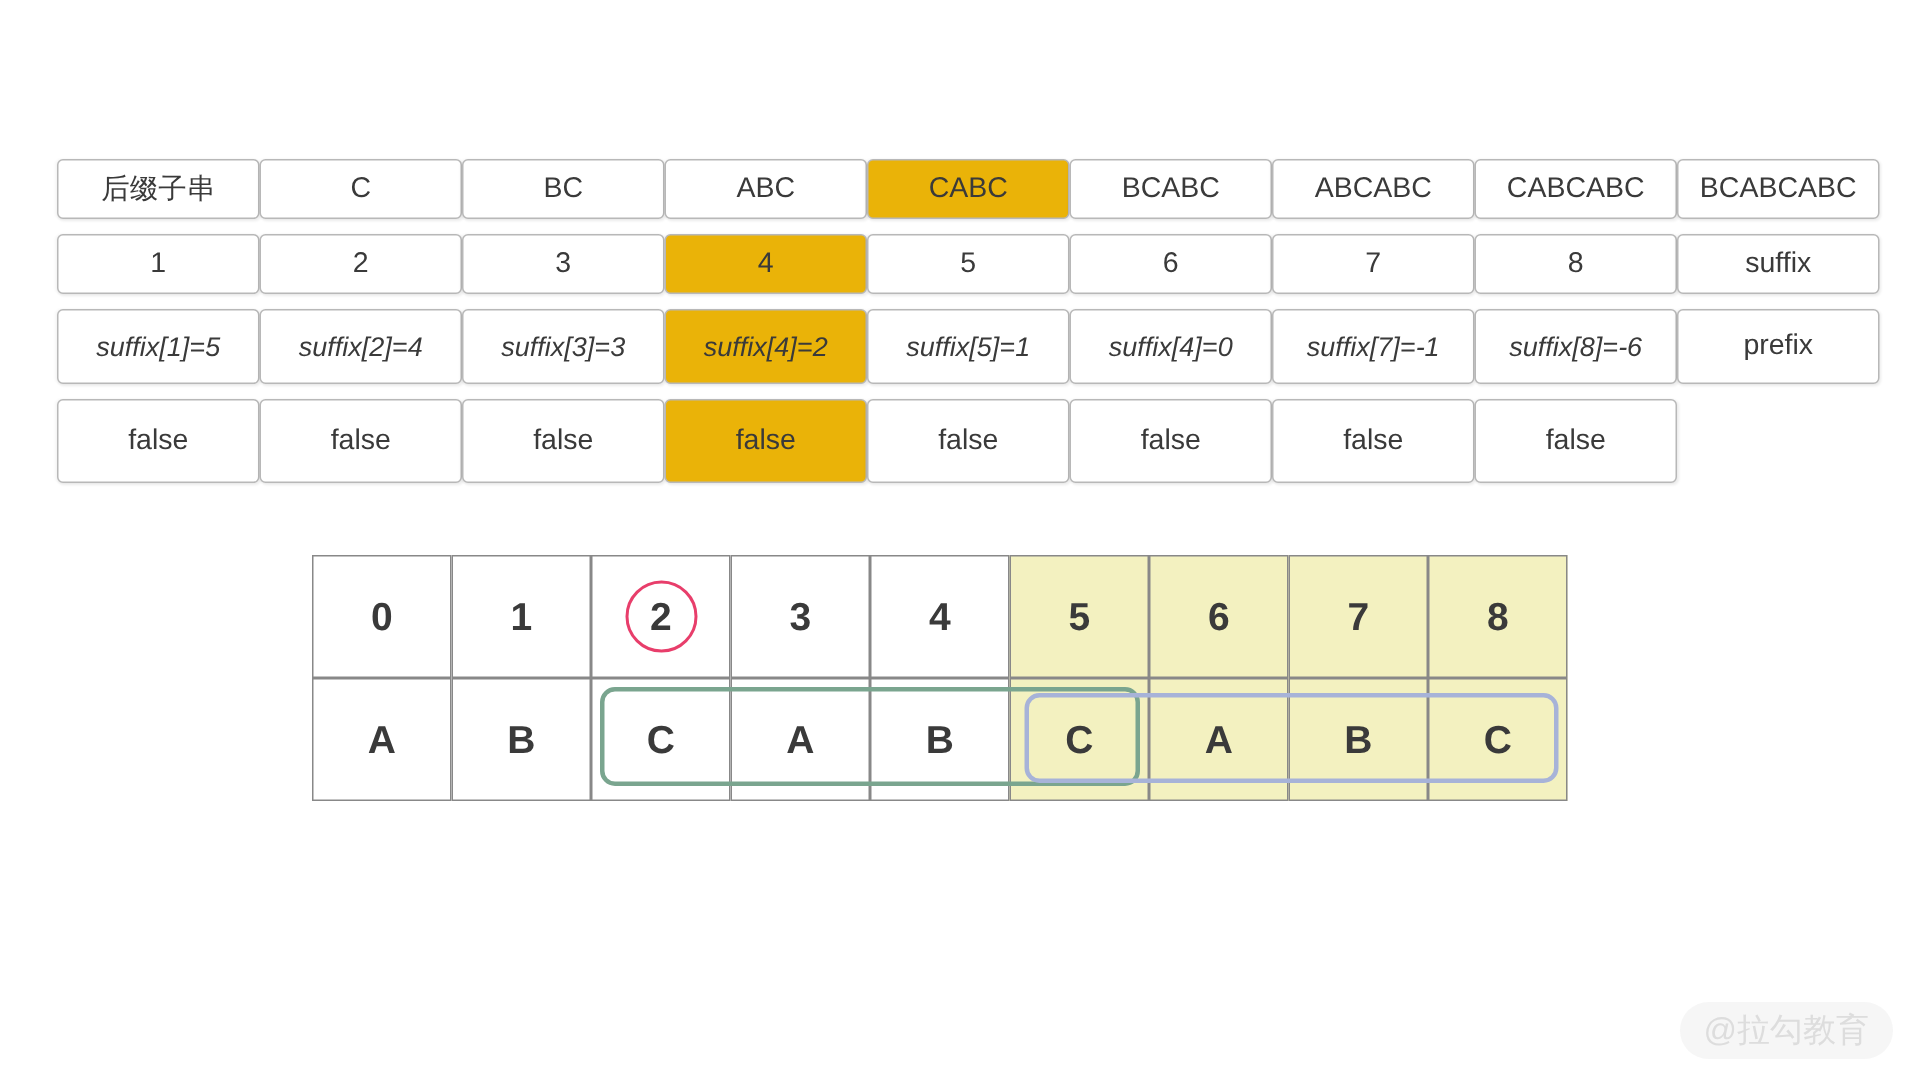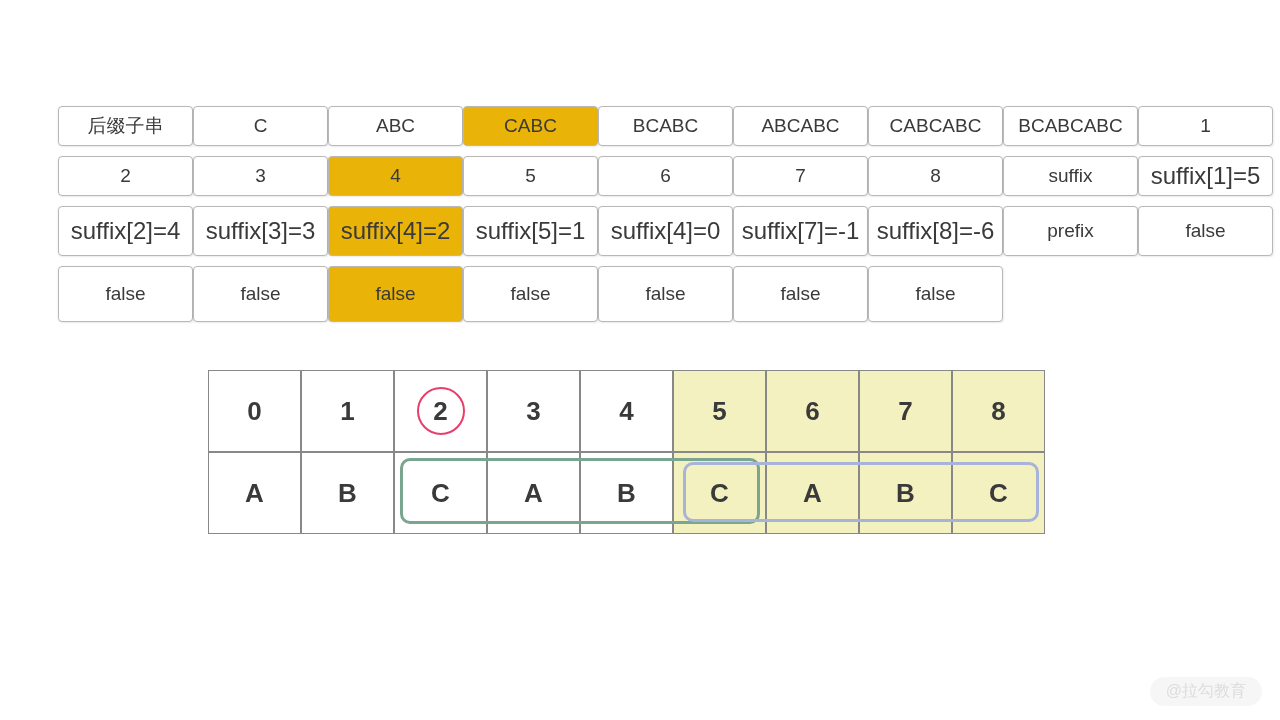--- a/index.html
+++ b/index.html
@@ -6,42 +6,42 @@
   body {
     width: 1280px;
     height: 720px;
     background: #fff;
     font-family: -apple-system, "Segoe UI", "PingFang SC", "Microsoft YaHei", sans-serif;
     color: #3a3a3a;
     position: relative;
   }
   .wrap {
     position: absolute;
-    left: 58px;
+    left: 38px;
     top: 106px;
   }
   .upper-table {
     display: grid;
     grid-template-columns: repeat(9, 135px);
     grid-template-rows: 40px 40px 50px 56px;
     row-gap: 10px;
     column-gap: 0px;
   }
   .ucell {
     border: 1px solid #b8b8b8;
     border-radius: 4px;
     display: flex;
     align-items: center;
     justify-content: center;
     background: #fff;
     font-size: 19px;
     box-shadow: 1px 1px 2px rgba(0,0,0,.08), -1px 0 2px rgba(0,0,0,.04);
   }
   .ucell.hl { background: #eab308; }
-  .ucell.small { font-size: 24px; white-space: nowrap; }
+  .ucell.small { font-size: 18px; white-space: nowrap; font-style: italic; }
 
   .lower-wrap {
     position: absolute;
     left: 208px;
     top: 370px;
   }
   .lower-table {
     display: grid;
     grid-template-columns: repeat(9, 93px);
     grid-template-rows: 82px 82px;
@@ -82,33 +82,34 @@
     left: 475px;
     top: 92px;
     width: 356px;
     height: 60px;
   }
   .watermark {
     position: absolute;
     right: 18px;
     bottom: 14px;
     color: #ddd;
-    font-size: 16px;
+    font-size: 22px;
     padding: 4px 16px;
     border-radius: 22px;
     background: rgba(230,230,230,.35);
   }
 </style>
 </head>
 <body>
 
 <div class="wrap">
   <div class="upper-table" id="upper-table">
       <div class="ucell">后缀子串</div>
       <div class="ucell">C</div>
+      <div class="ucell">BC</div>
       <div class="ucell">ABC</div>
       <div class="ucell hl">CABC</div>
       <div class="ucell">BCABC</div>
       <div class="ucell">ABCABC</div>
       <div class="ucell">CABCABC</div>
       <div class="ucell">BCABCABC</div>
       <div class="ucell">1</div>
       <div class="ucell">2</div>
       <div class="ucell">3</div>
       <div class="ucell hl">4</div>

